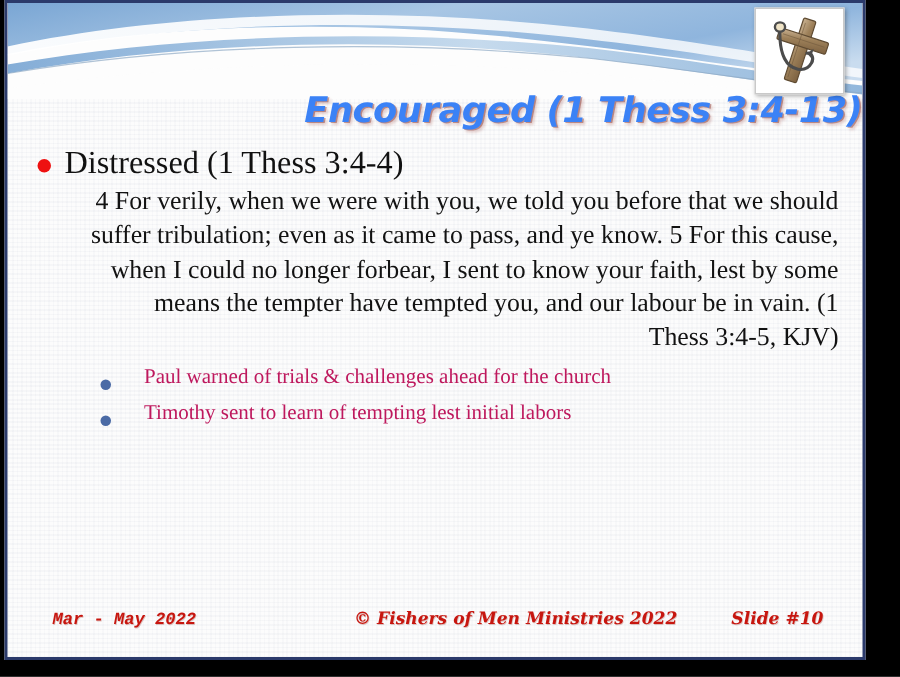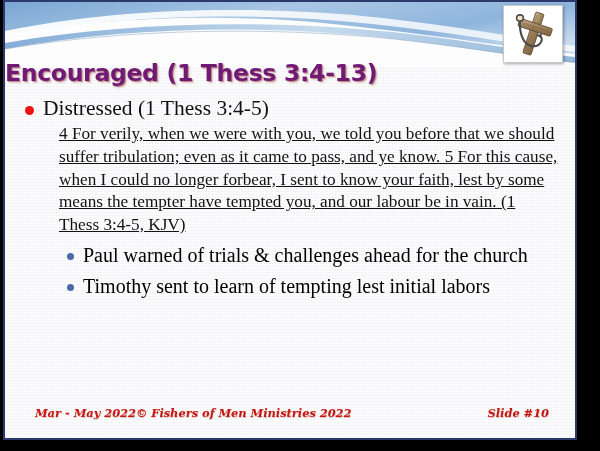--- a/index.html
+++ b/index.html
@@ -56,27 +56,28 @@
     z-index:5;
     display:flex; align-items:center; justify-content:center;
   }
   .logo-box svg{ width:52px; height:50px; display:block; }
 
   
   .slide-title{
     position:absolute;
     left:0; top:57px;
     width:100%;
-    text-align:left;
+    text-align:right;
     z-index:4;
     font-family:"DejaVu Sans", sans-serif;
+    font-style:italic;
     font-weight:bold;
     font-size:23.5px;
     letter-spacing:-0.3px;
-    color:#701a75;
+    color:#3b82f6;
     text-shadow:1px 1px 0 rgba(120,20,10,.38), 2px 2px 2px rgba(140,40,30,.22);
   }
 
   
   .body-area{
     position:absolute;
     left:0; top:94px;
     width:100%;
     padding:0 14px 0 20px;
     z-index:3;
@@ -97,32 +98,31 @@
     border-radius:50%;
     background:#ee1111;
     margin-top:10px;
   }
 
   .scripture{
     margin:2px 0 0 34px;
     color:#121212;
     font-size:17.2px;
     line-height:1.325;
-    text-align:left;
+    text-align:right;
     max-width:500px;
-    text-decoration:underline;
   }
 
   .sub-list{ margin:5px 0 0 42px; }
   .lvl2{
     display:flex;
     align-items:flex-start;
-    gap:9px;
-    color:#000000;
-    font-size:20px;
+    gap:22px;
+    color:#be185d;
+    font-size:14px;
     line-height:1.18;
     margin-top:7px;
   }
   .lvl2 .dot{
     flex:0 0 auto;
     width:7px; height:7px;
     border-radius:50%;
     background:#4a6aa5;
     margin-top:9px;
   }
@@ -136,22 +136,22 @@
     align-items:baseline;
     padding:0 26px 0 30px;
     z-index:4;
     font-family:"DejaVu Serif", serif;
     font-style:italic;
     font-weight:bold;
     font-size:11.4px;
     color:#c7160f;
     text-shadow:0.5px 0.5px 0 rgba(140,30,20,.25);
   }
-  .footer .f-left{ flex:0 0 auto; }
-  .footer .f-center{ flex:1 1 auto; text-align:left; padding-right:46px; }
+  .footer .f-left{ flex:0 0 auto;font-family:Liberation Mono, monospace; }
+  .footer .f-center{ flex:1 1 auto; text-align:right; padding-right:36px; }
   .footer .f-right{ flex:0 0 auto; }
 </style>
 </head>
 <body>
 
 <div class="slide-stage">
   <div class="slide">
 
     <div class="wave-band">
       <svg viewBox="0 0 574 64" preserveAspectRatio="none" xmlns="http://www.w3.org/2000/svg">
@@ -212,21 +212,21 @@
         <ellipse cx="13" cy="9" rx="3.4" ry="3.1" fill="#efe3c6" stroke="#4c4c4c" stroke-width="1.6"></ellipse>
       </svg>
     </div>
 
     <div class="slide-title">Encouraged (1 Thess 3:4-13)</div>
 
     <div class="body-area">
 
       <div class="lvl1">
         <span class="dot"></span>
-        <span>Distressed (1 Thess 3:4-5)</span>
+        <span>Distressed (1 Thess 3:4-4)</span>
       </div>
 
       <div class="scripture">4 For verily, when we were with you, we told you before that we should suffer tribulation; even as it came to pass, and ye know. 5 For this cause, when I could no longer forbear, I sent to know your faith, lest by some means the tempter have tempted you, and our labour be in vain.  (1 Thess 3:4-5, KJV)</div>
 
       <div class="sub-list">
         <div class="lvl2">
           <span class="dot"></span>
           <span>Paul warned of trials &amp; challenges ahead for the church</span>
         </div>
         <div class="lvl2">

